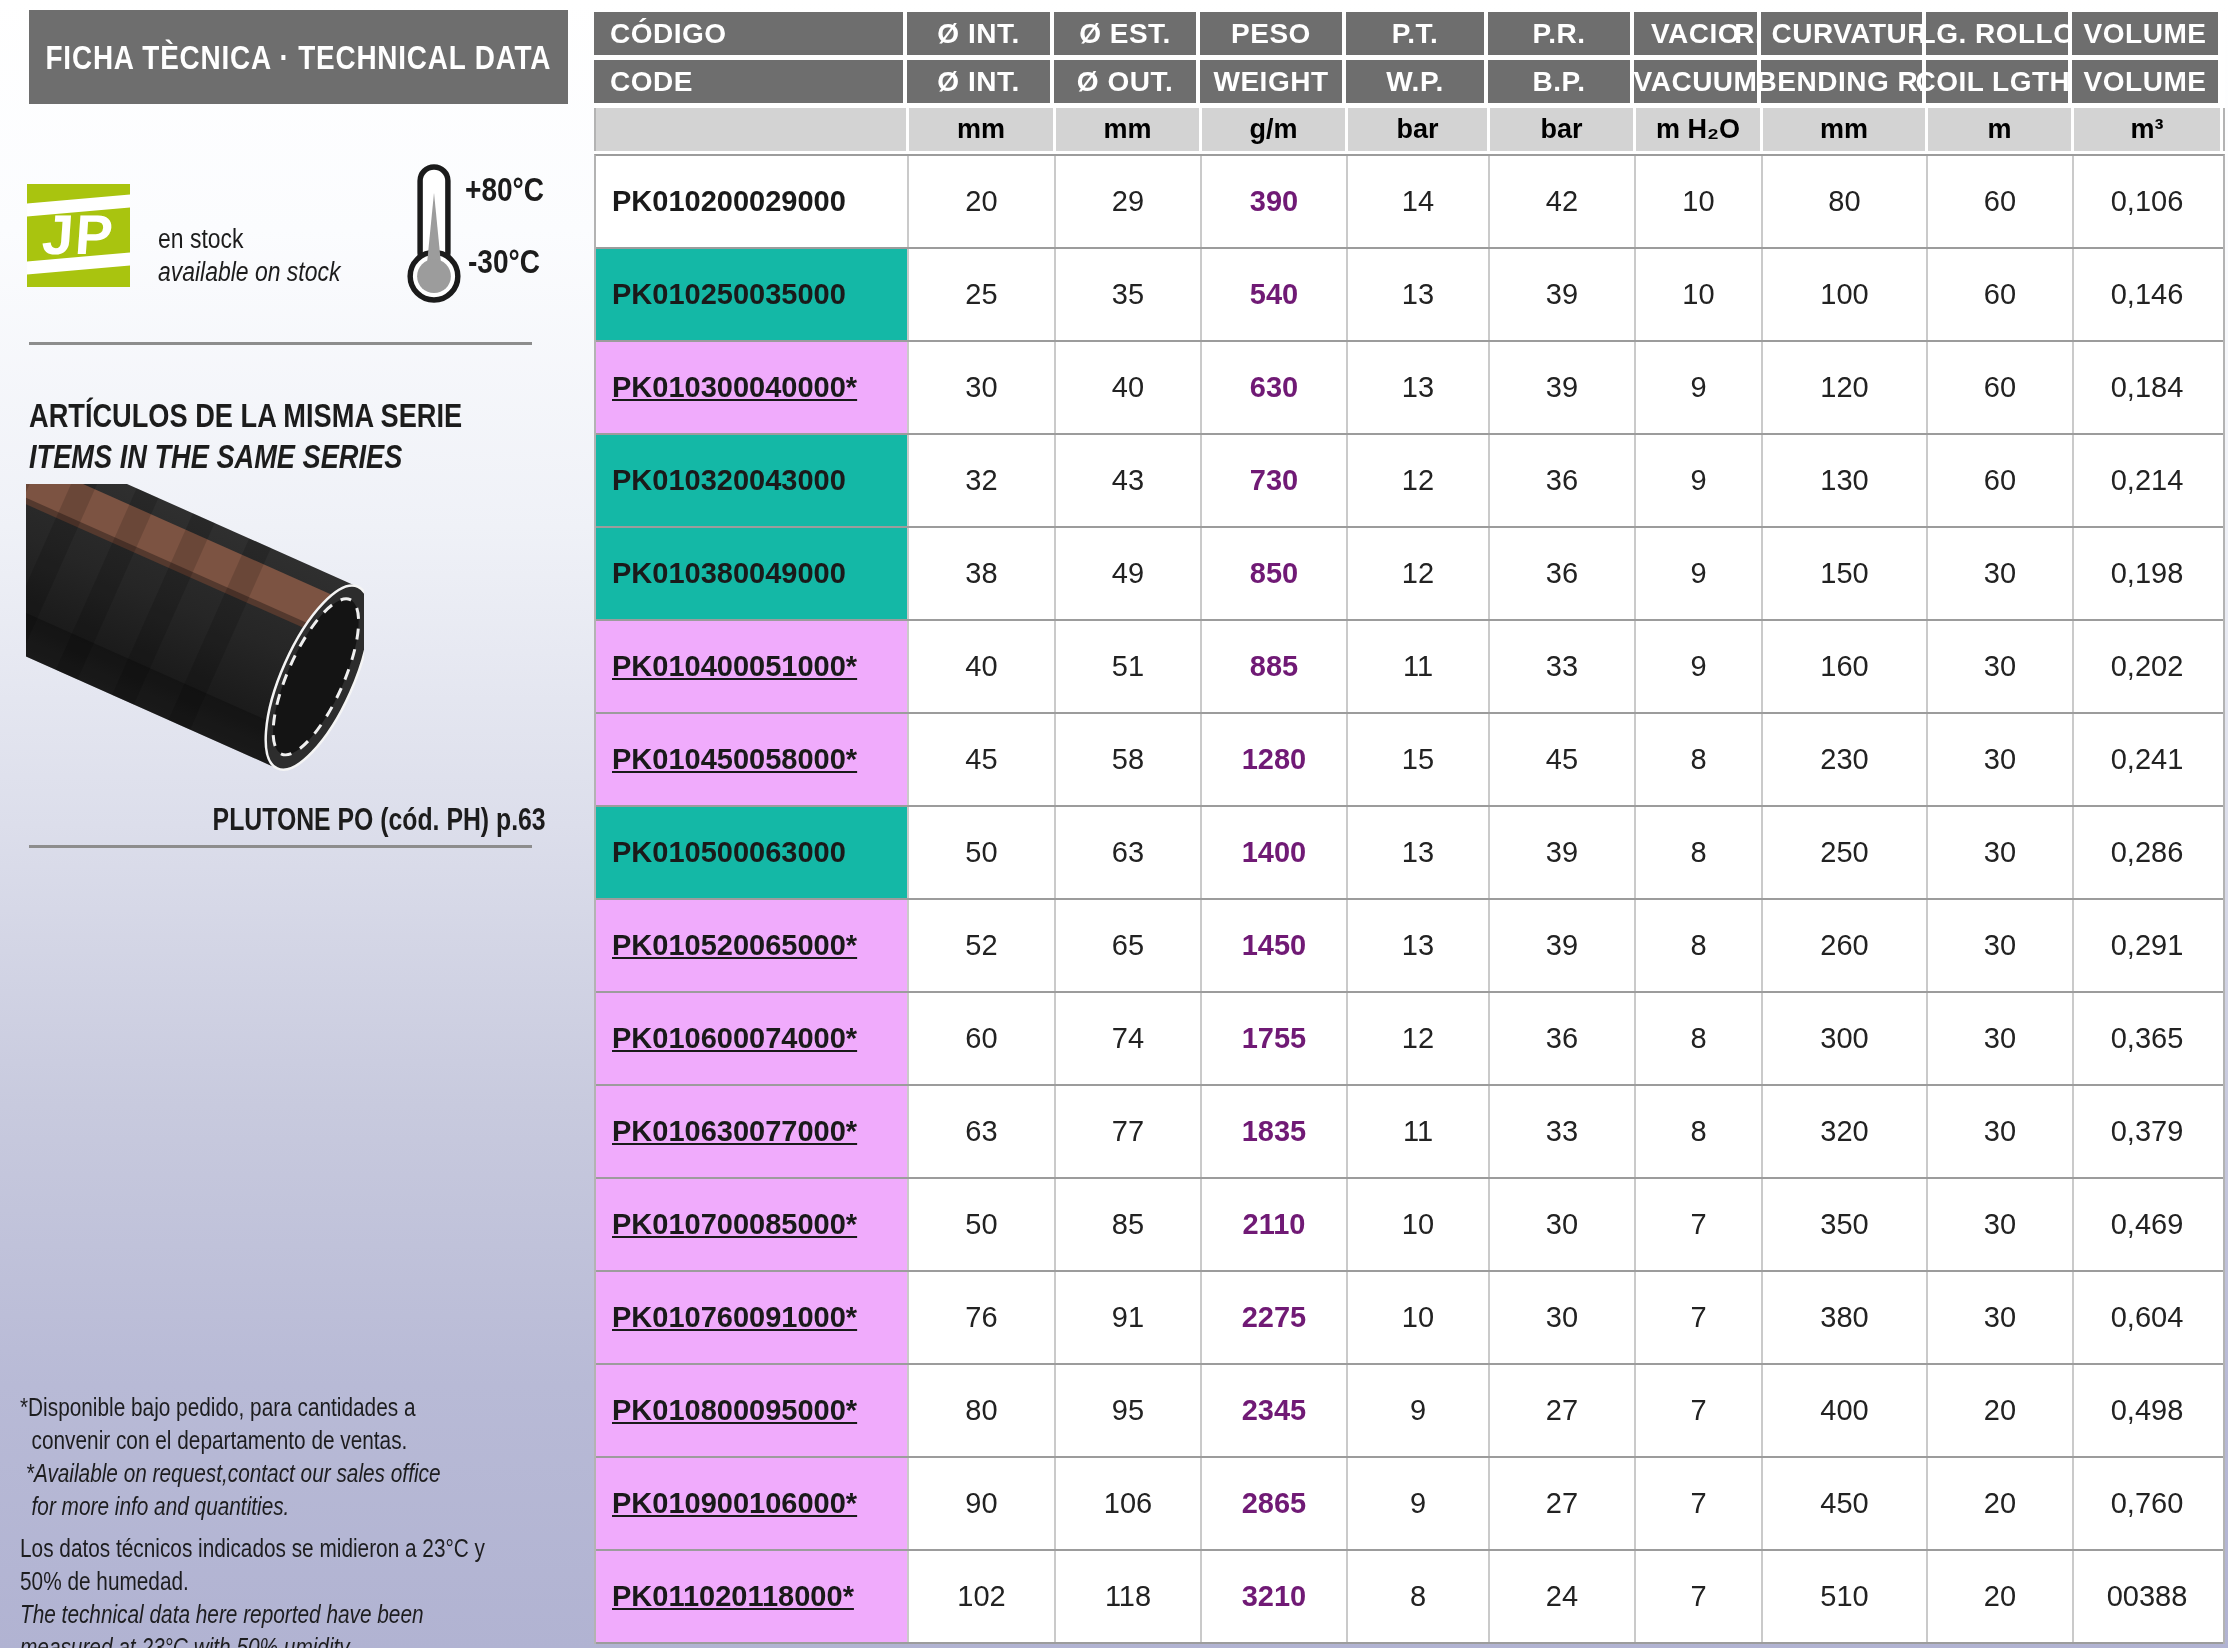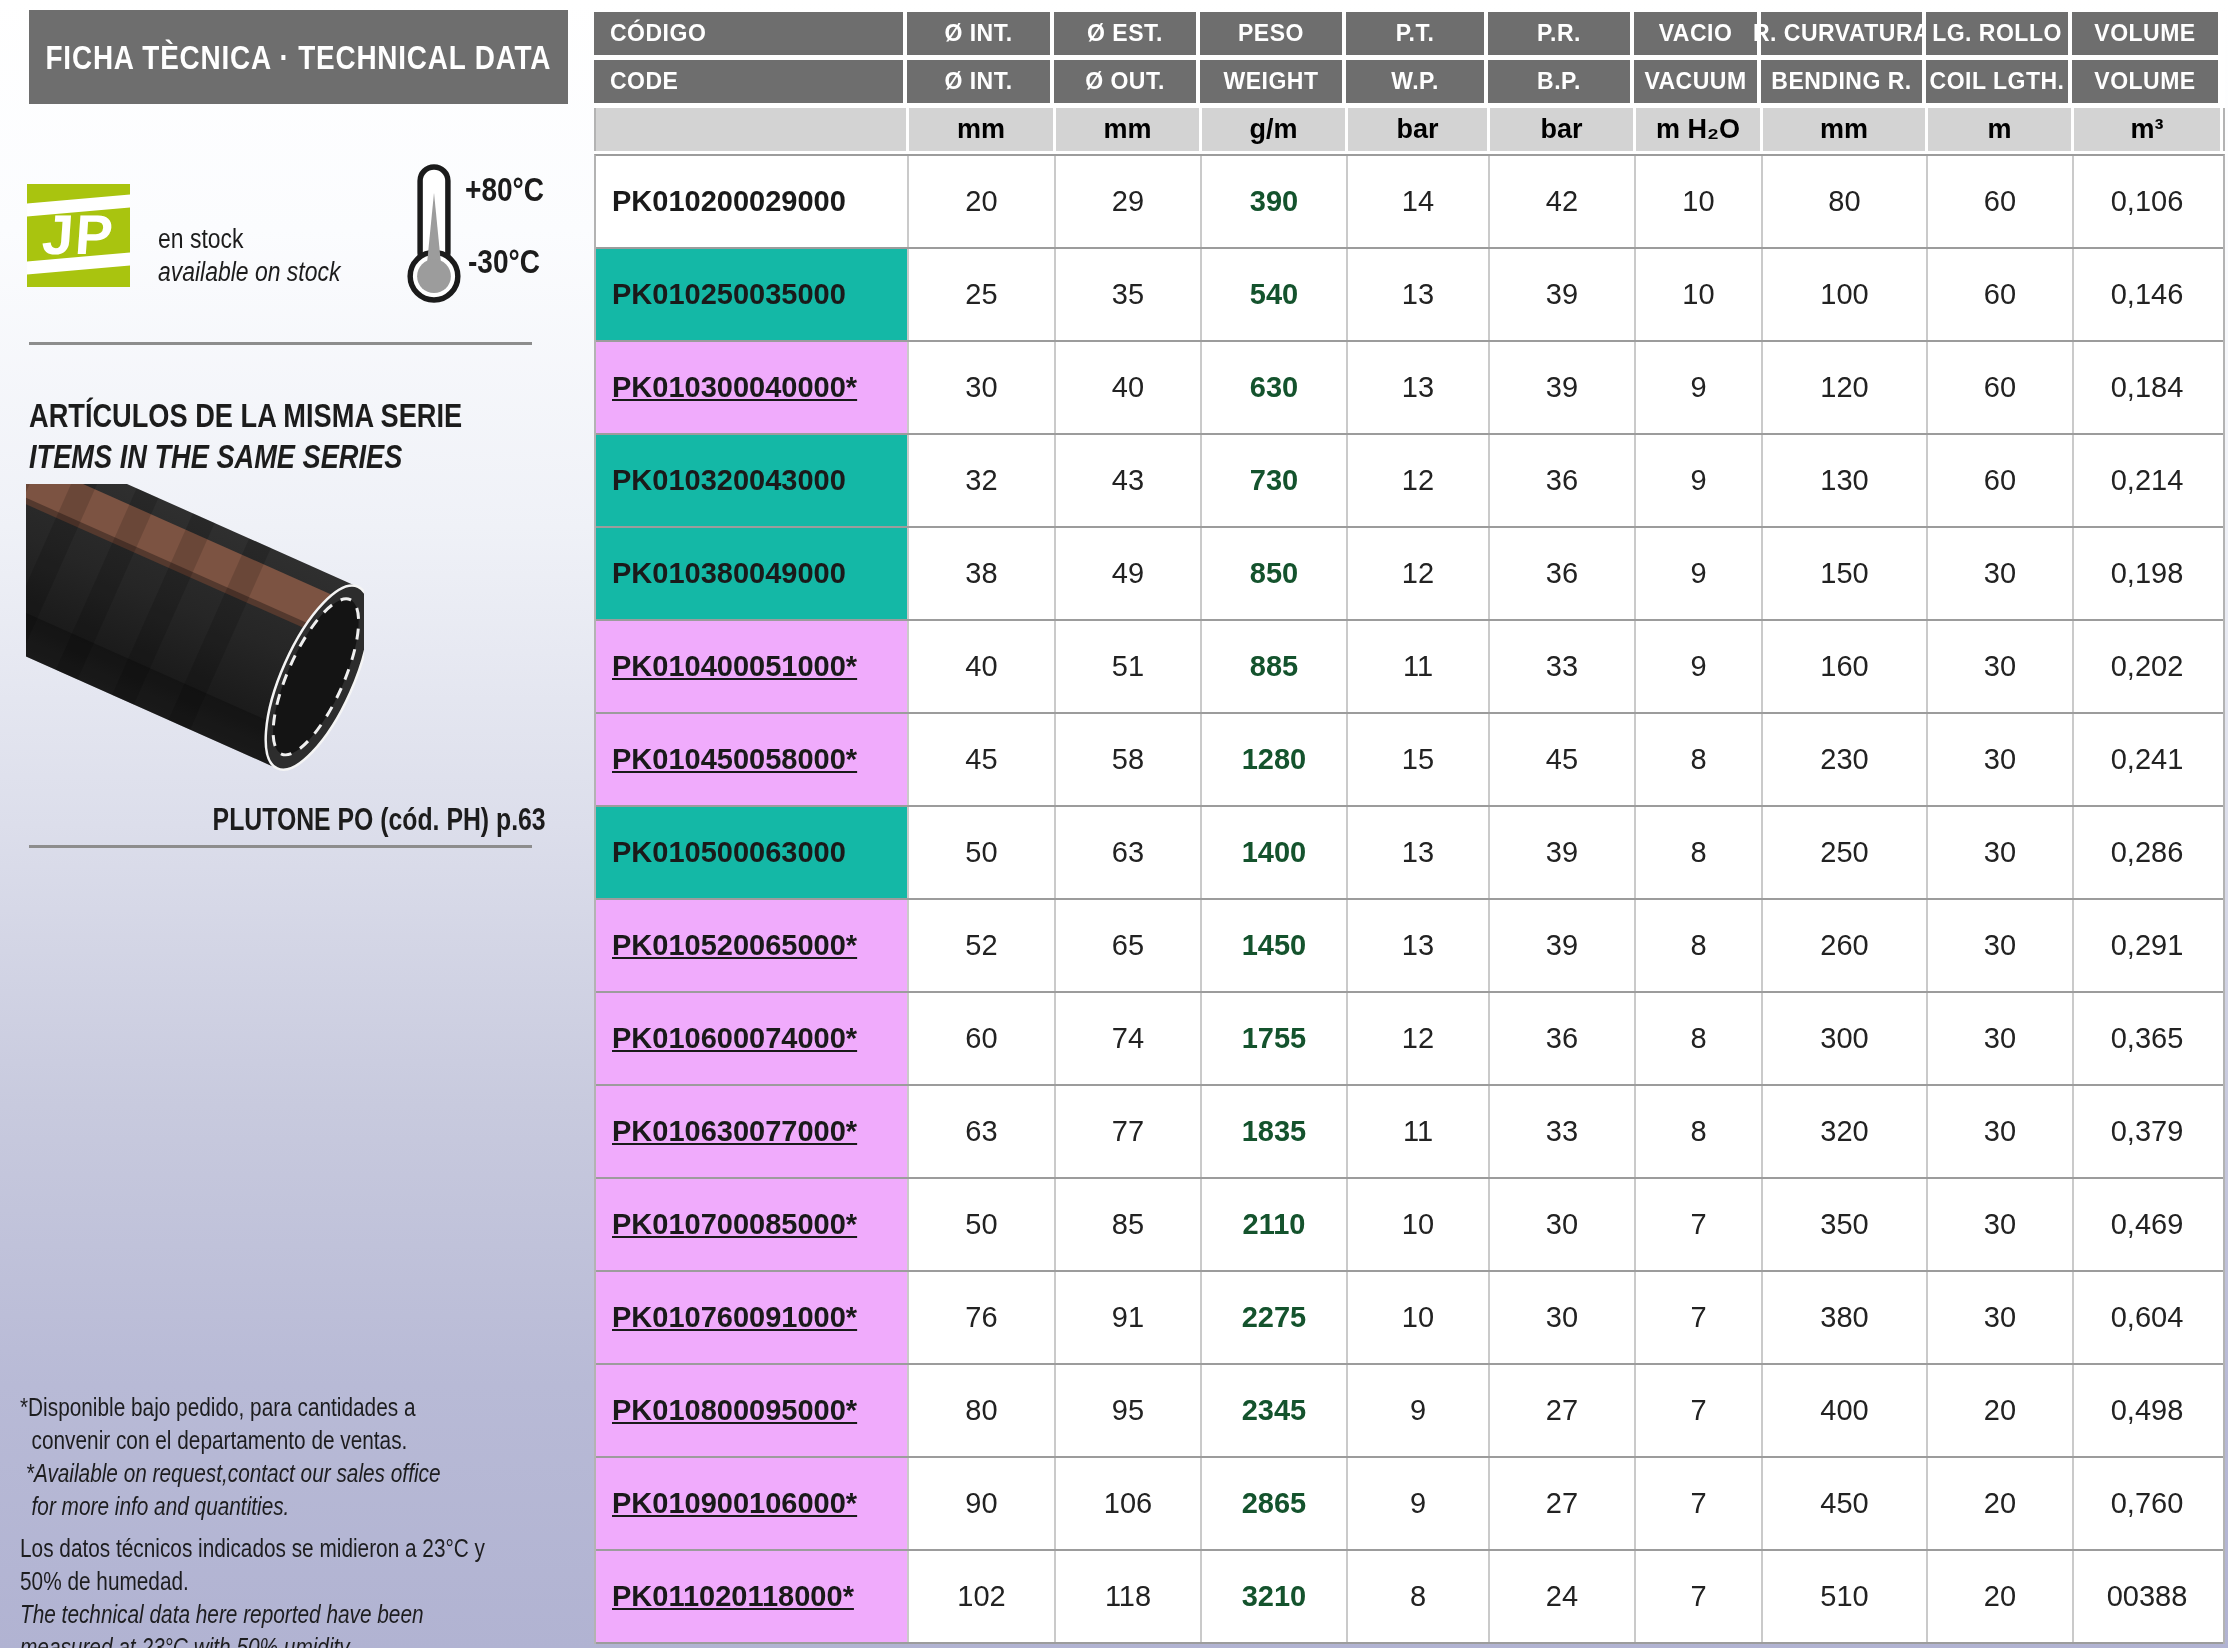--- a/index.html
+++ b/index.html
@@ -50,36 +50,36 @@
   .footnotes { position:absolute; left:20px; top:1391px; width:697px; font-size:26px;
     line-height:33px; transform:scaleX(.8); transform-origin:left top; color:#1d1d1f; }
   .fn { white-space:pre-wrap; }
   .fn.it { font-style:italic; }
   .fn.gap { margin-bottom:9px; }
 
   
   .table { position:absolute; left:594px; top:12px; background:#fff; width:1631px; }
   .grid { display:grid; grid-template-columns:313px 147px 146px 146px 142px 146px 127px 165px 146px 146px; }
   .thead { margin-bottom:5px; }
-  .th { height:43px; background:#6e6e6e; color:#fff; font-weight:bold; font-size:23px;
+  .th { height:43px; background:#6e6e6e; color:#fff; font-weight:bold; font-size:28px;
     letter-spacing:0.5px; display:flex; align-items:center; justify-content:center;
     border-right:4px solid #fff; white-space:nowrap; }
   .th:last-child { border-right:none; }
   .th.first { justify-content:flex-start; padding-left:16px; }
   .units { margin-bottom:3px; border-left:2px solid #b3b3b3; border-right:2px solid #b3b3b3; }
   .uc { height:43px; background:#d3d3d3; color:#000000; font-weight:bold; font-size:27px;
     display:flex; align-items:center; justify-content:center; border-right:3px solid #fff; }
   .uc:last-child { border-right:none; }
   .tbody { border-top:2px solid #9c9c9c; border-left:2px solid #b3b3b3; border-right:2px solid #b3b3b3; }
   .tr { height:93px; border-bottom:2px solid #9c9c9c; }
   .td { display:flex; align-items:center; justify-content:center; font-size:29px;
     color:#222; background:#fff; border-right:2px solid #cacaca; }
   .td:last-child { border-right:none; }
   .td.code { justify-content:flex-start; padding-left:16px; font-weight:bold; color:#1a1a1a; }
-  .td.peso { font-weight:bold; color:#14532d; }
+  .td.peso { font-weight:bold; color:#701a75; }
   .tint-white { background:#ffffff; }
   .tint-green { background:#14b8a6; }
   .tint-lavender { background:#f0abfc;text-decoration:underline; }
 </style>
 </head>
 <body>
 
 <div class="canvas">
 
   <div class="title-bar">

